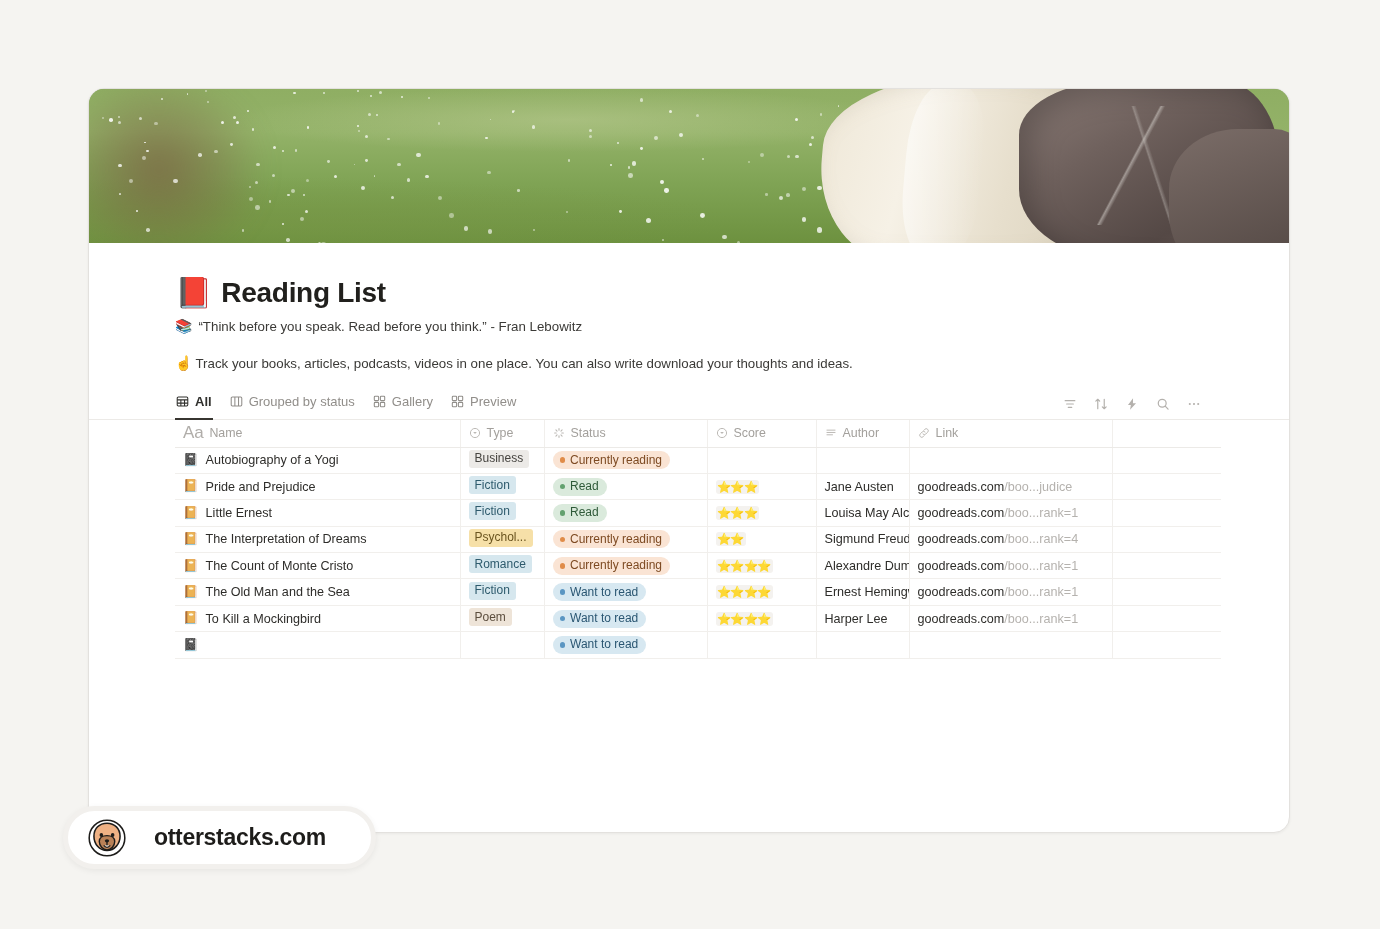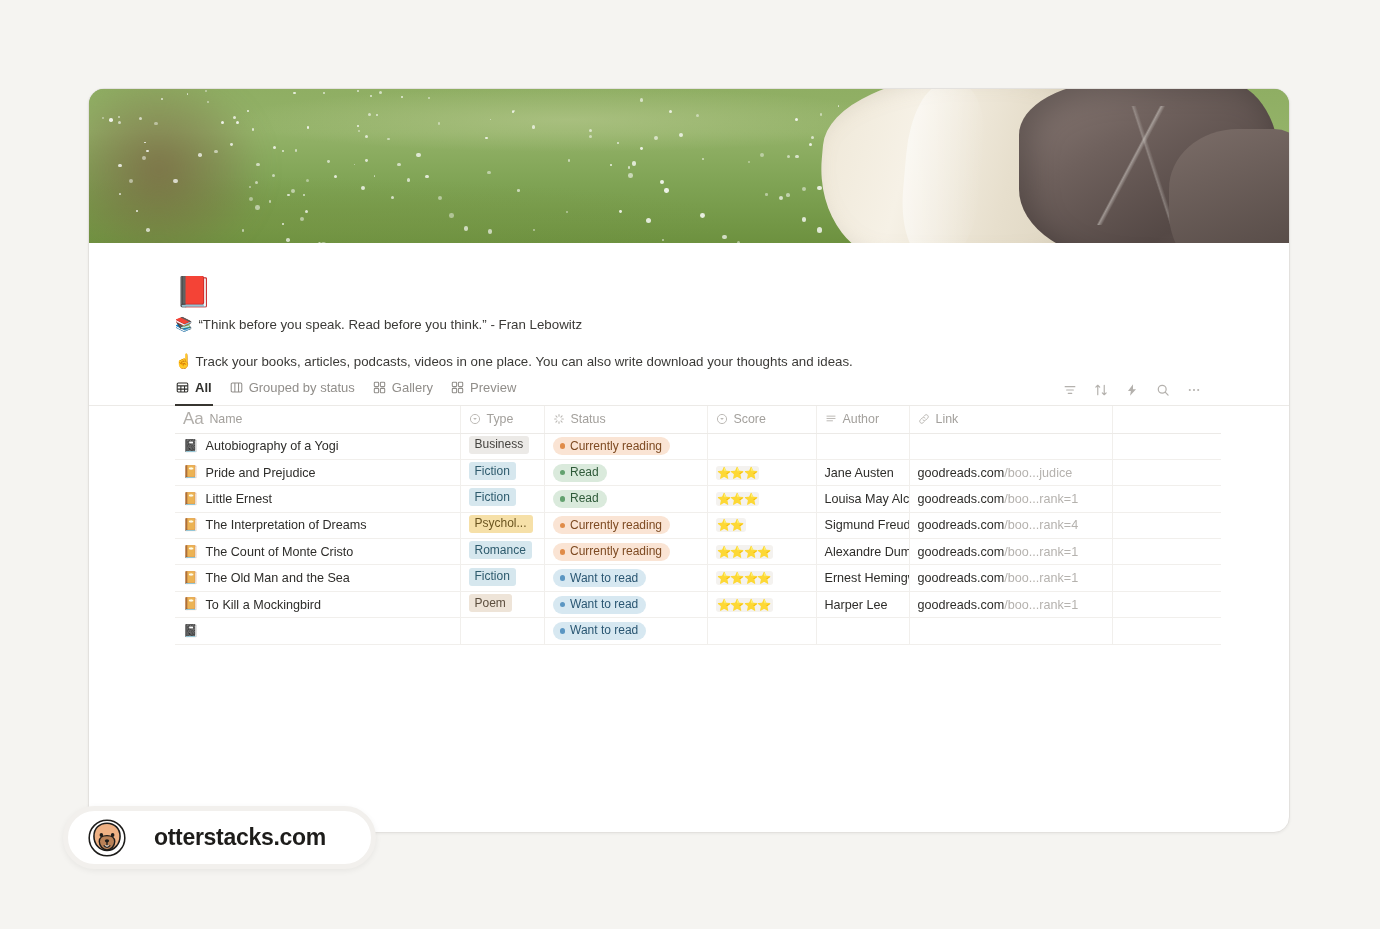--- a/index.html
+++ b/index.html
@@ -115,21 +115,21 @@
 
   #desc-line {
     padding-left: 86px; margin-top: 21px;
     font-size: 13.3px; color: #3b3a37;
     display: flex; align-items: center; gap: 3px;
   }
   #desc-emoji { font-size: 14px; }
 
   
   #view-bar {
-    margin-top: 8px;
+    margin-top: 20px;
     padding: 0 86px 0 86px;
     display: flex; align-items: flex-end;
     justify-content: space-between;
     border-bottom: 1px solid #eceae7;
     height: 29px;
   }
   #tabs { display: flex; align-items: flex-end; gap: 16px; height: 29px; }
   .tab {
     display: flex; align-items: center; gap: 6px;
     font-size: 13px; color: #918e8a;
@@ -403,20 +403,21 @@
       </div>
     <div class="dress"></div>
     <div class="rock"></div>
     <div class="rock-right"></div>
   </div>
 
   <div id="page-body">
 
     <div id="title-row">
       <span id="title-emoji">📕</span>
+      <h1 id="page-title">Reading List</h1>
     </div>
 
     <div id="quote-line">
       <span id="quote-emoji">📚</span>
       <span>“Think before you speak. Read before you think.” - Fran Lebowitz</span>
     </div>
 
     <div id="desc-line">
       <span id="desc-emoji">☝️</span>
       <span>Track your books, articles, podcasts, videos in one place. You can also write download your thoughts and ideas.</span>

